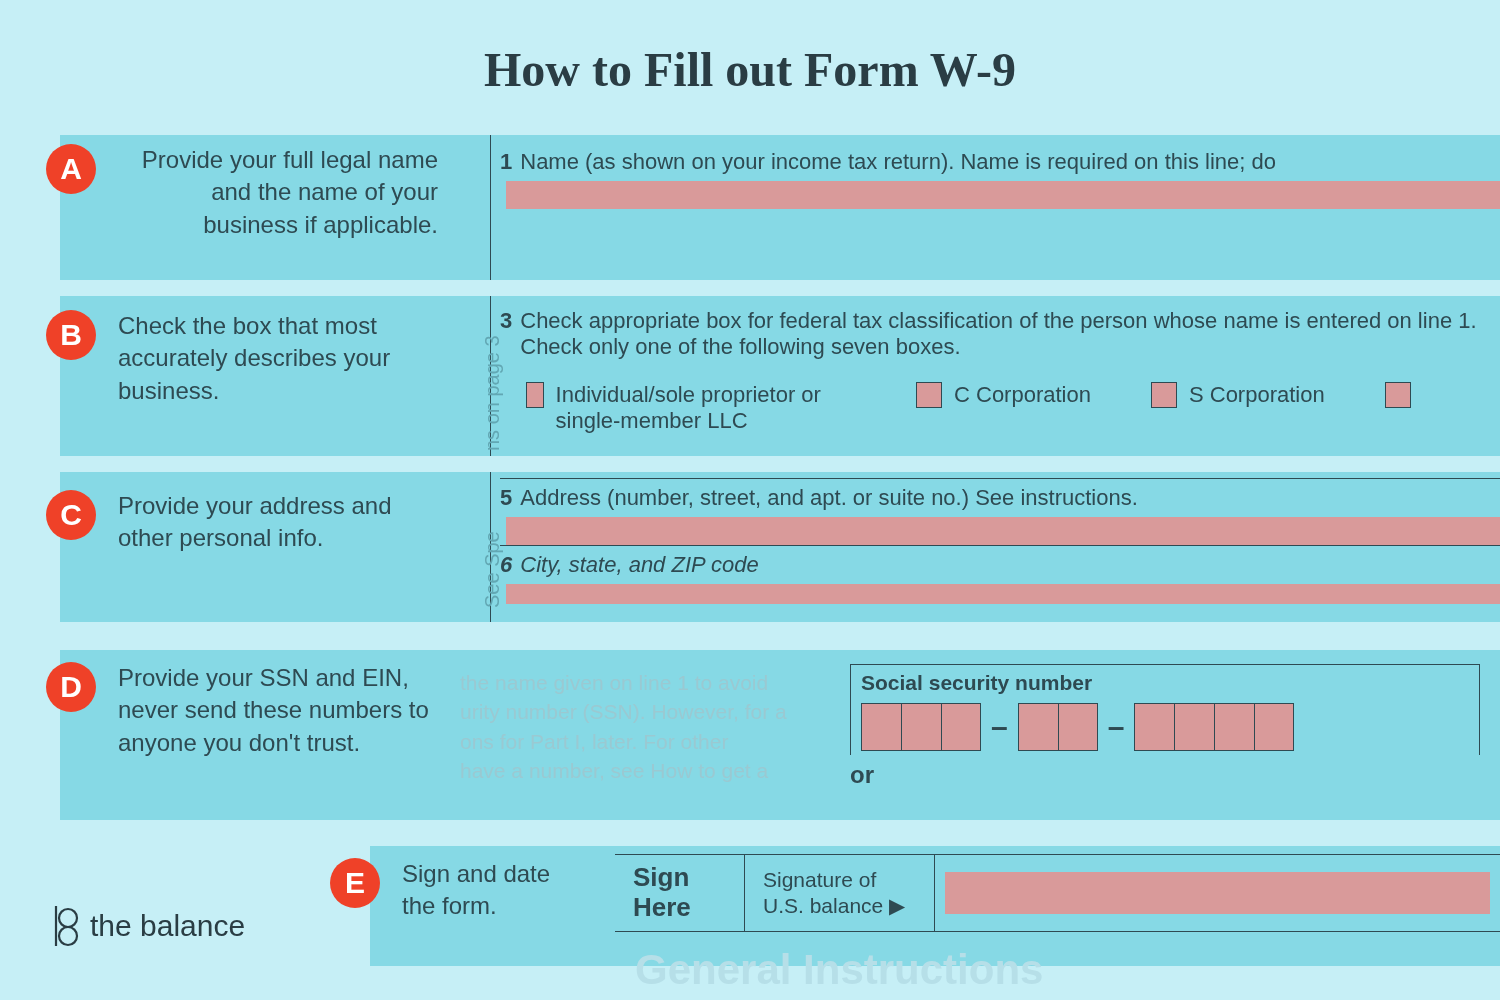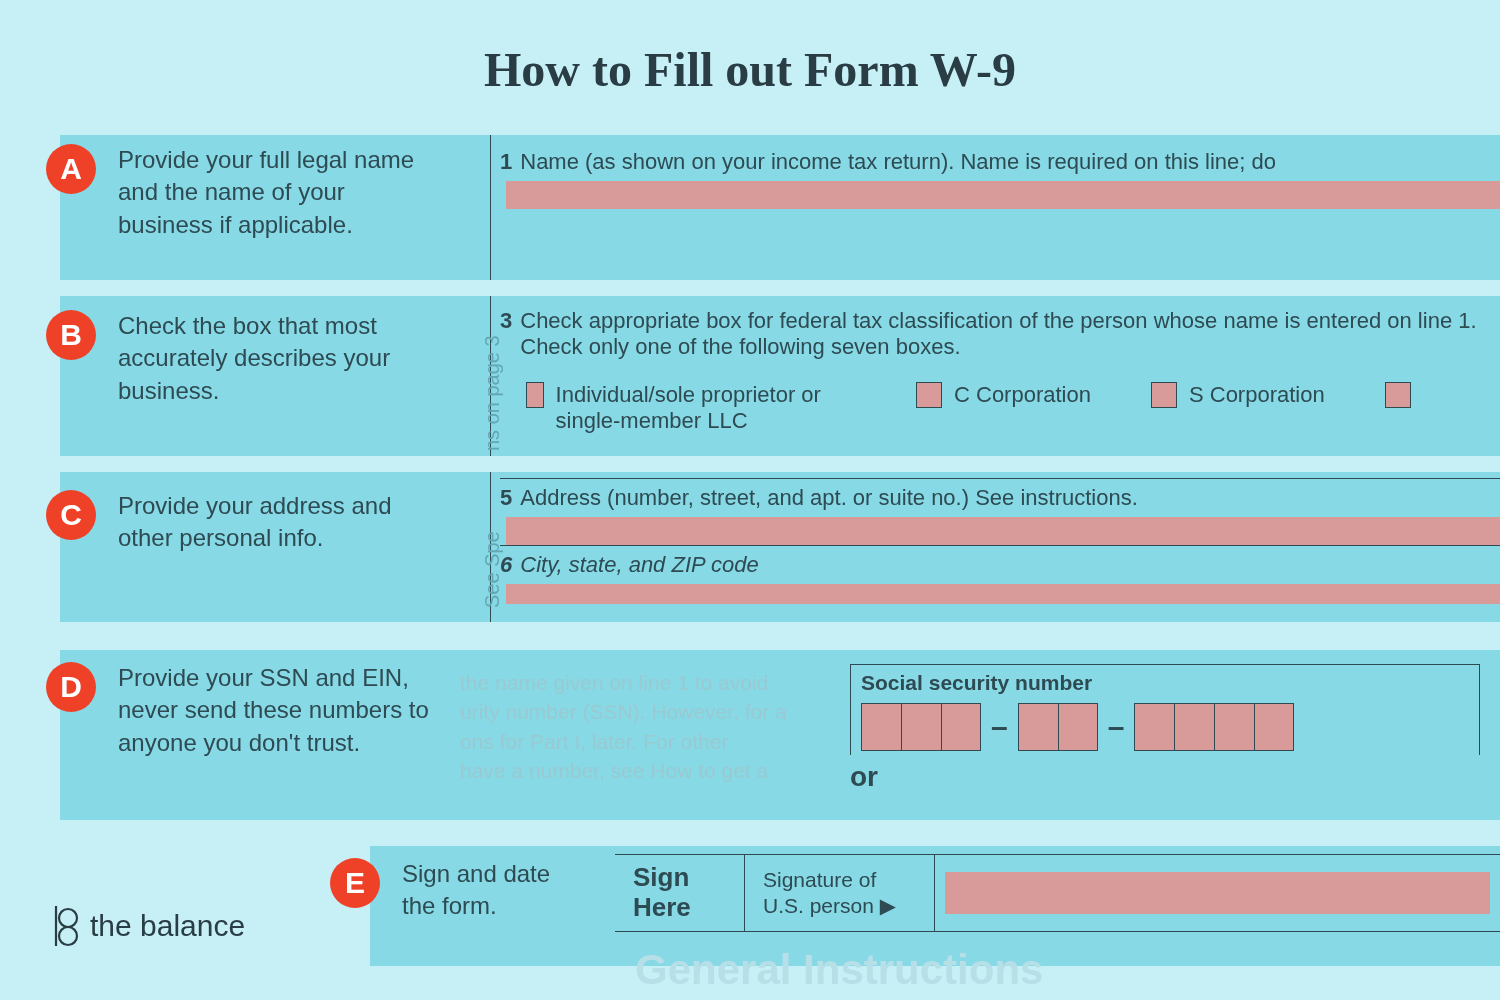--- a/index.html
+++ b/index.html
@@ -138,21 +138,21 @@
   <div class="vline" style="left:430px; top:0; bottom:0;"></div>
   <div style="position:absolute; left:440px; right:0; top:8px;">
     <div class="form-line" style="border-top:none;">
       <span class="form-text"><span class="form-num">1</span><span>Name (as shown on your income tax return). Name is required on this line; do</span></span>
       <div class="pinkbar" style="margin-left:6px;"></div>
     </div>
   </div>
 </div>
 <div class="row" style="left:46px; top:144px;">
   <div class="badge">A</div>
-  <div class="tip" style="width:320px;">Provide your full legal name and the name of your business if applicable.</div>
+  <div class="tip" style="width:320px;text-align:right;">Provide your full legal name and the name of your business if applicable.</div>
 </div>
 
 <div class="panel" style="left:60px; top:296px; right:0; height:160px;">
   <div class="vline" style="left:430px; top:0; bottom:0;"></div>
   <div class="sidetext" style="left:421px; top:155px;">ns on page 3</div>
   <div style="position:absolute; left:440px; right:0; top:6px;">
     <div class="form-line" style="border-top:none;">
       <div style="display:flex;">
         <span class="form-num form-text" style="flex-shrink:0;">3</span>
         <span class="form-text" style="display:block;">Check appropriate box for federal tax classification of the person whose name is entered on line 1. Check only one of the following seven boxes.</span>
@@ -224,37 +224,37 @@
           </div>
         <span class="dash">–</span>
         <div class="ssn-group">
             <span class="ssn-box"></span>
             <span class="ssn-box"></span>
             <span class="ssn-box"></span>
             <span class="ssn-box"></span>
           </div>
       </div>
     </div>
-    <div style="font-weight:bold; font-size:28px; margin-top:6px;">or</div>
+    <div style="font-weight:bold; font-size:24px; margin-top:6px;">or</div>
   </div>
 </div>
 <div class="row" style="left:46px; top:662px;">
   <div class="badge">D</div>
   <div class="tip" style="width:320px;">Provide your SSN and EIN, never send these numbers to anyone you don't trust.</div>
 </div>
 
 <div class="panel" style="left:370px; top:846px; right:0; height:120px;">
   <div style="position:absolute; left:245px; right:0; top:8px;">
     <div class="sig-table">
       <div class="sig-cell" style="font-weight:bold; font-size:26px; line-height:1.15; width:130px;">
         <span>Sign Here</span>
       </div>
       <div class="sig-cell" style="font-size:21px; line-height:1.25; width:190px; flex-direction:column; align-items:flex-start; justify-content:center;">
         <span>Signature of</span>
-        <span><span>U.S. person</span> <span>▶</span></span>
+        <span><span>U.S. balance</span> <span>▶</span></span>
       </div>
       <div class="sig-cell" style="flex:1; border-right:none; padding:10px;">
         <div class="pinkbar" style="width:100%; height:42px; margin:0;"></div>
       </div>
     </div>
     <div style="font-family:Arial; font-weight:bold; font-size:42px; color:#b6dfe8; margin-top:14px; margin-left:20px;">General Instructions</div>
   </div>
 </div>
 <div class="row" style="left:330px; top:858px;">
   <div class="badge">E</div>

